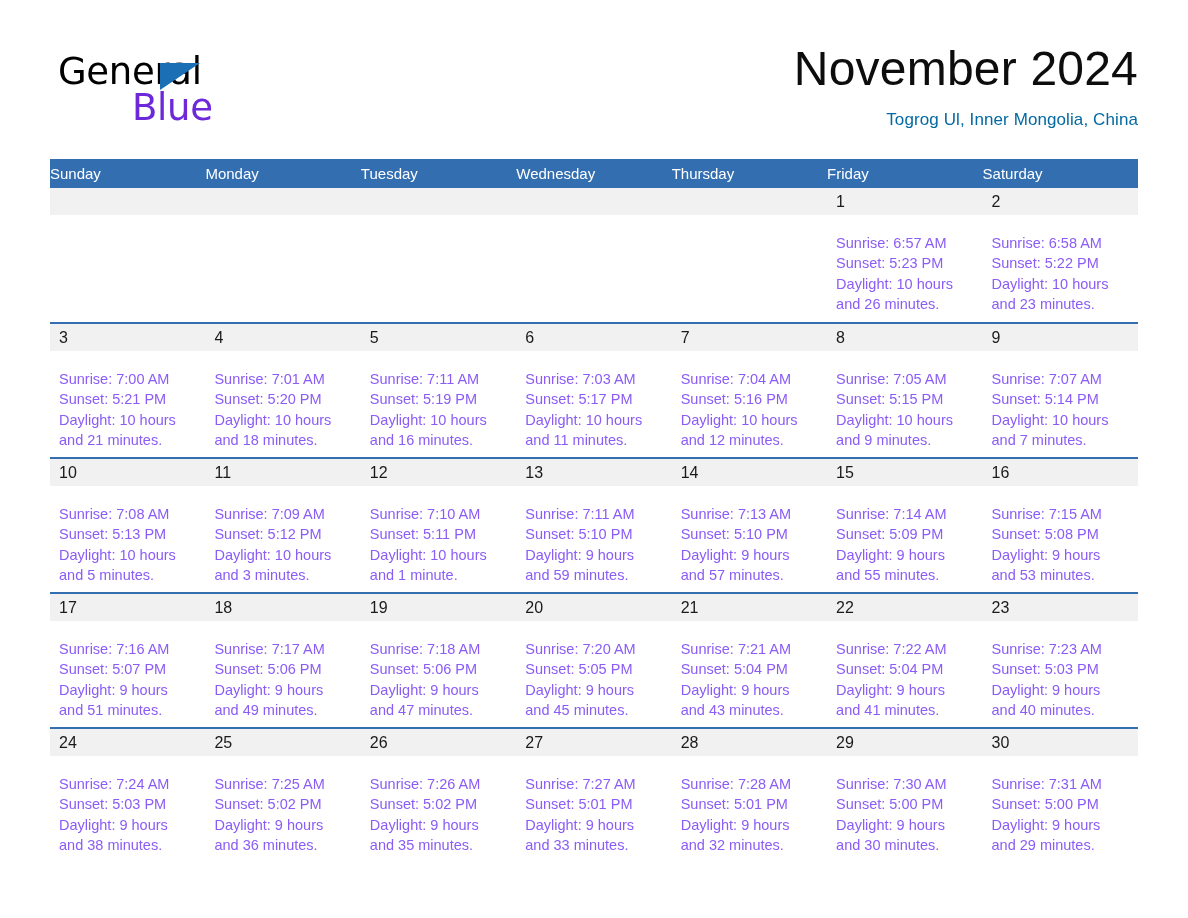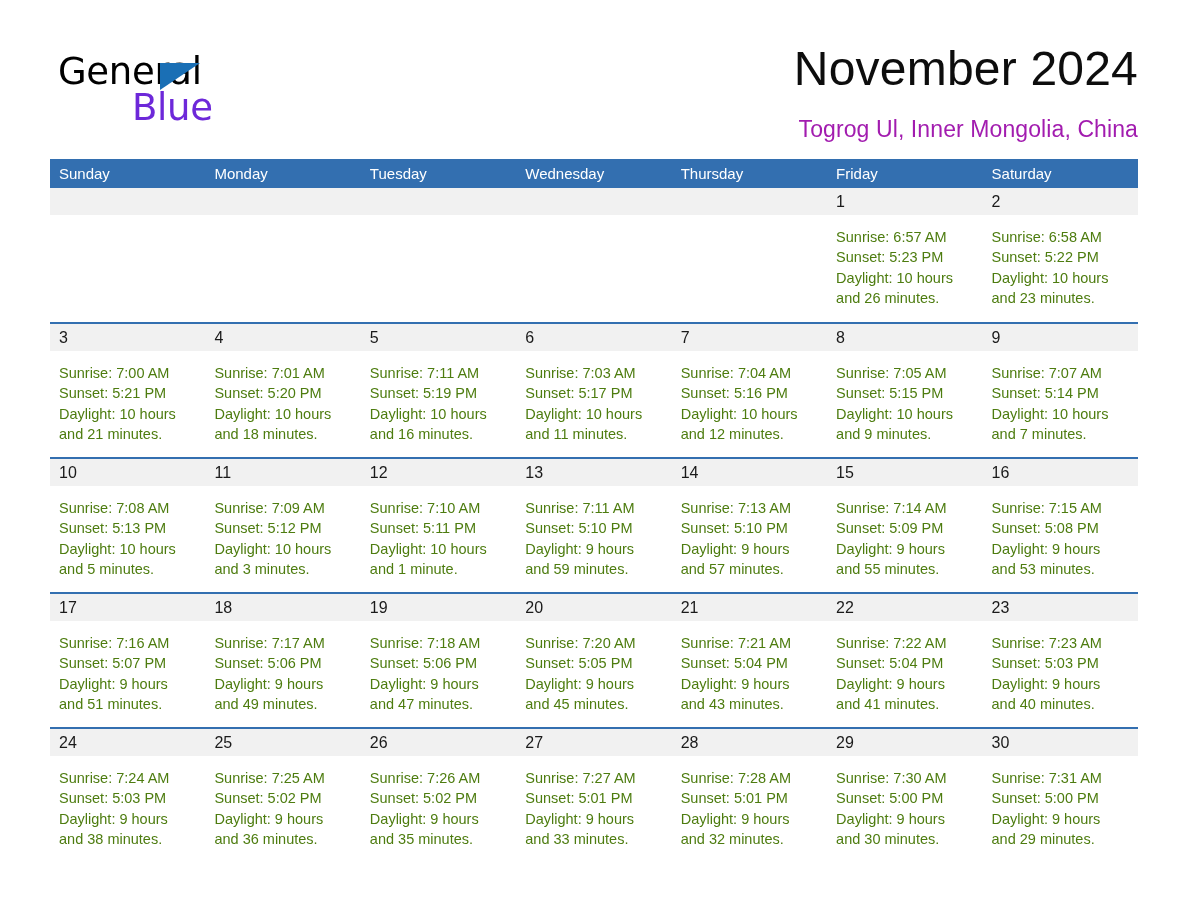--- a/index.html
+++ b/index.html
@@ -72,46 +72,45 @@
     text-align: right;
   }
   .cal-title {
     font-size: 48px;
     font-weight: 400;
     color: #0d0d0d;
     line-height: 50px;
     letter-spacing: 0.2px;
   }
   .cal-subtitle {
-    font-size: 23px;
+    font-size: 17px;
     font-weight: 400;
-    color: #a21caf;
+    color: #0369a1;
     line-height: 34px;
-    margin-top: 18px;
+    margin-top: 9px;
     letter-spacing: 0.1px;
   }
 
   
   .calendar {
     position: absolute;
     left: 50px;
     top: 159px;
     width: 1088px;
   }
   .weekday-row {
     display: flex;
     background: #336fb0;
     height: 29px;
   }
   .weekday {
     flex: 1 1 0;
     color: #ffffff;
     font-size: 15px;
     line-height: 29px;
-    padding-left: 9px;
     box-sizing: border-box;
     white-space: nowrap;
   }
   .week-row {
     display: flex;
     border-top: 2px solid #336fb0;
     height: 133px;
   }
   .week-row.first {
     border-top: none;
@@ -129,24 +128,24 @@
     height: 27px;
     padding-left: 9px;
     box-sizing: border-box;
   }
   .day-num {
     font-size: 16px;
     line-height: 27px;
     color: #1a1a1a;
   }
   .day-info {
-    padding: 12px 9px 0 9px;
+    padding: 18px 9px 0 9px;
     font-size: 14.5px;
     line-height: 20.3px;
-    color: #4d7c0f;
+    color: #8b5cf6;
   }
   .day-info div {
     white-space: nowrap;
   }
 </style>
 </head>
 <body>
 
 <div class="page">
 

